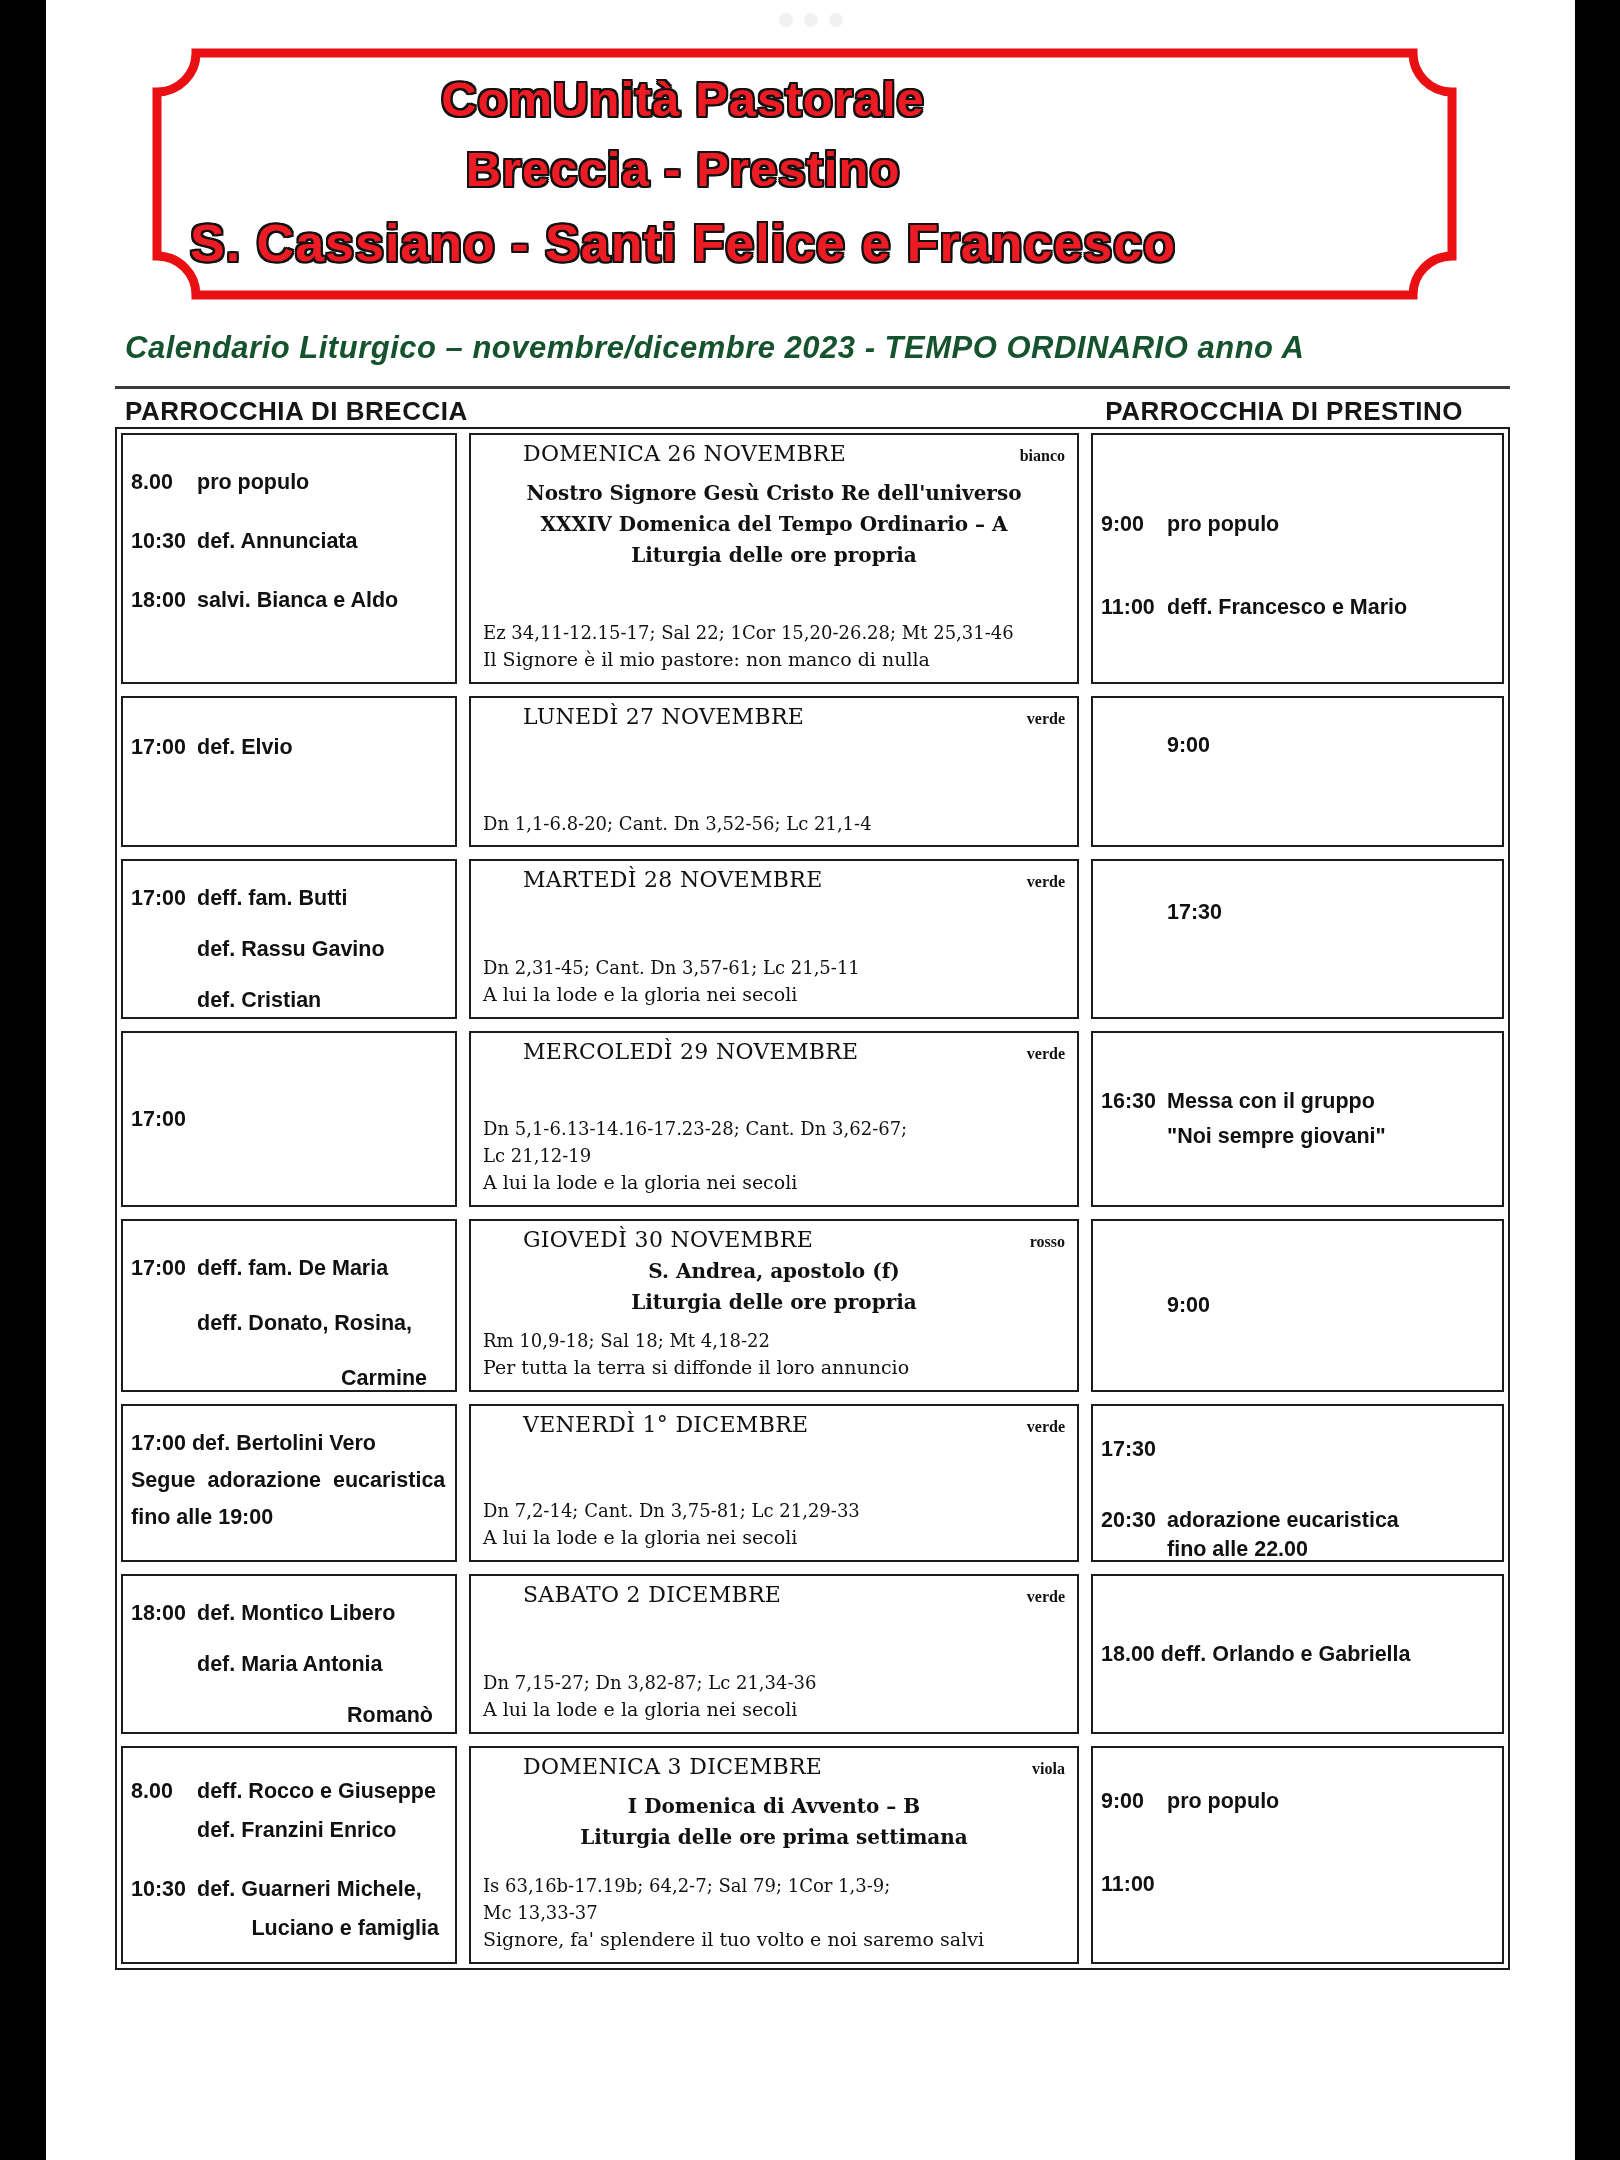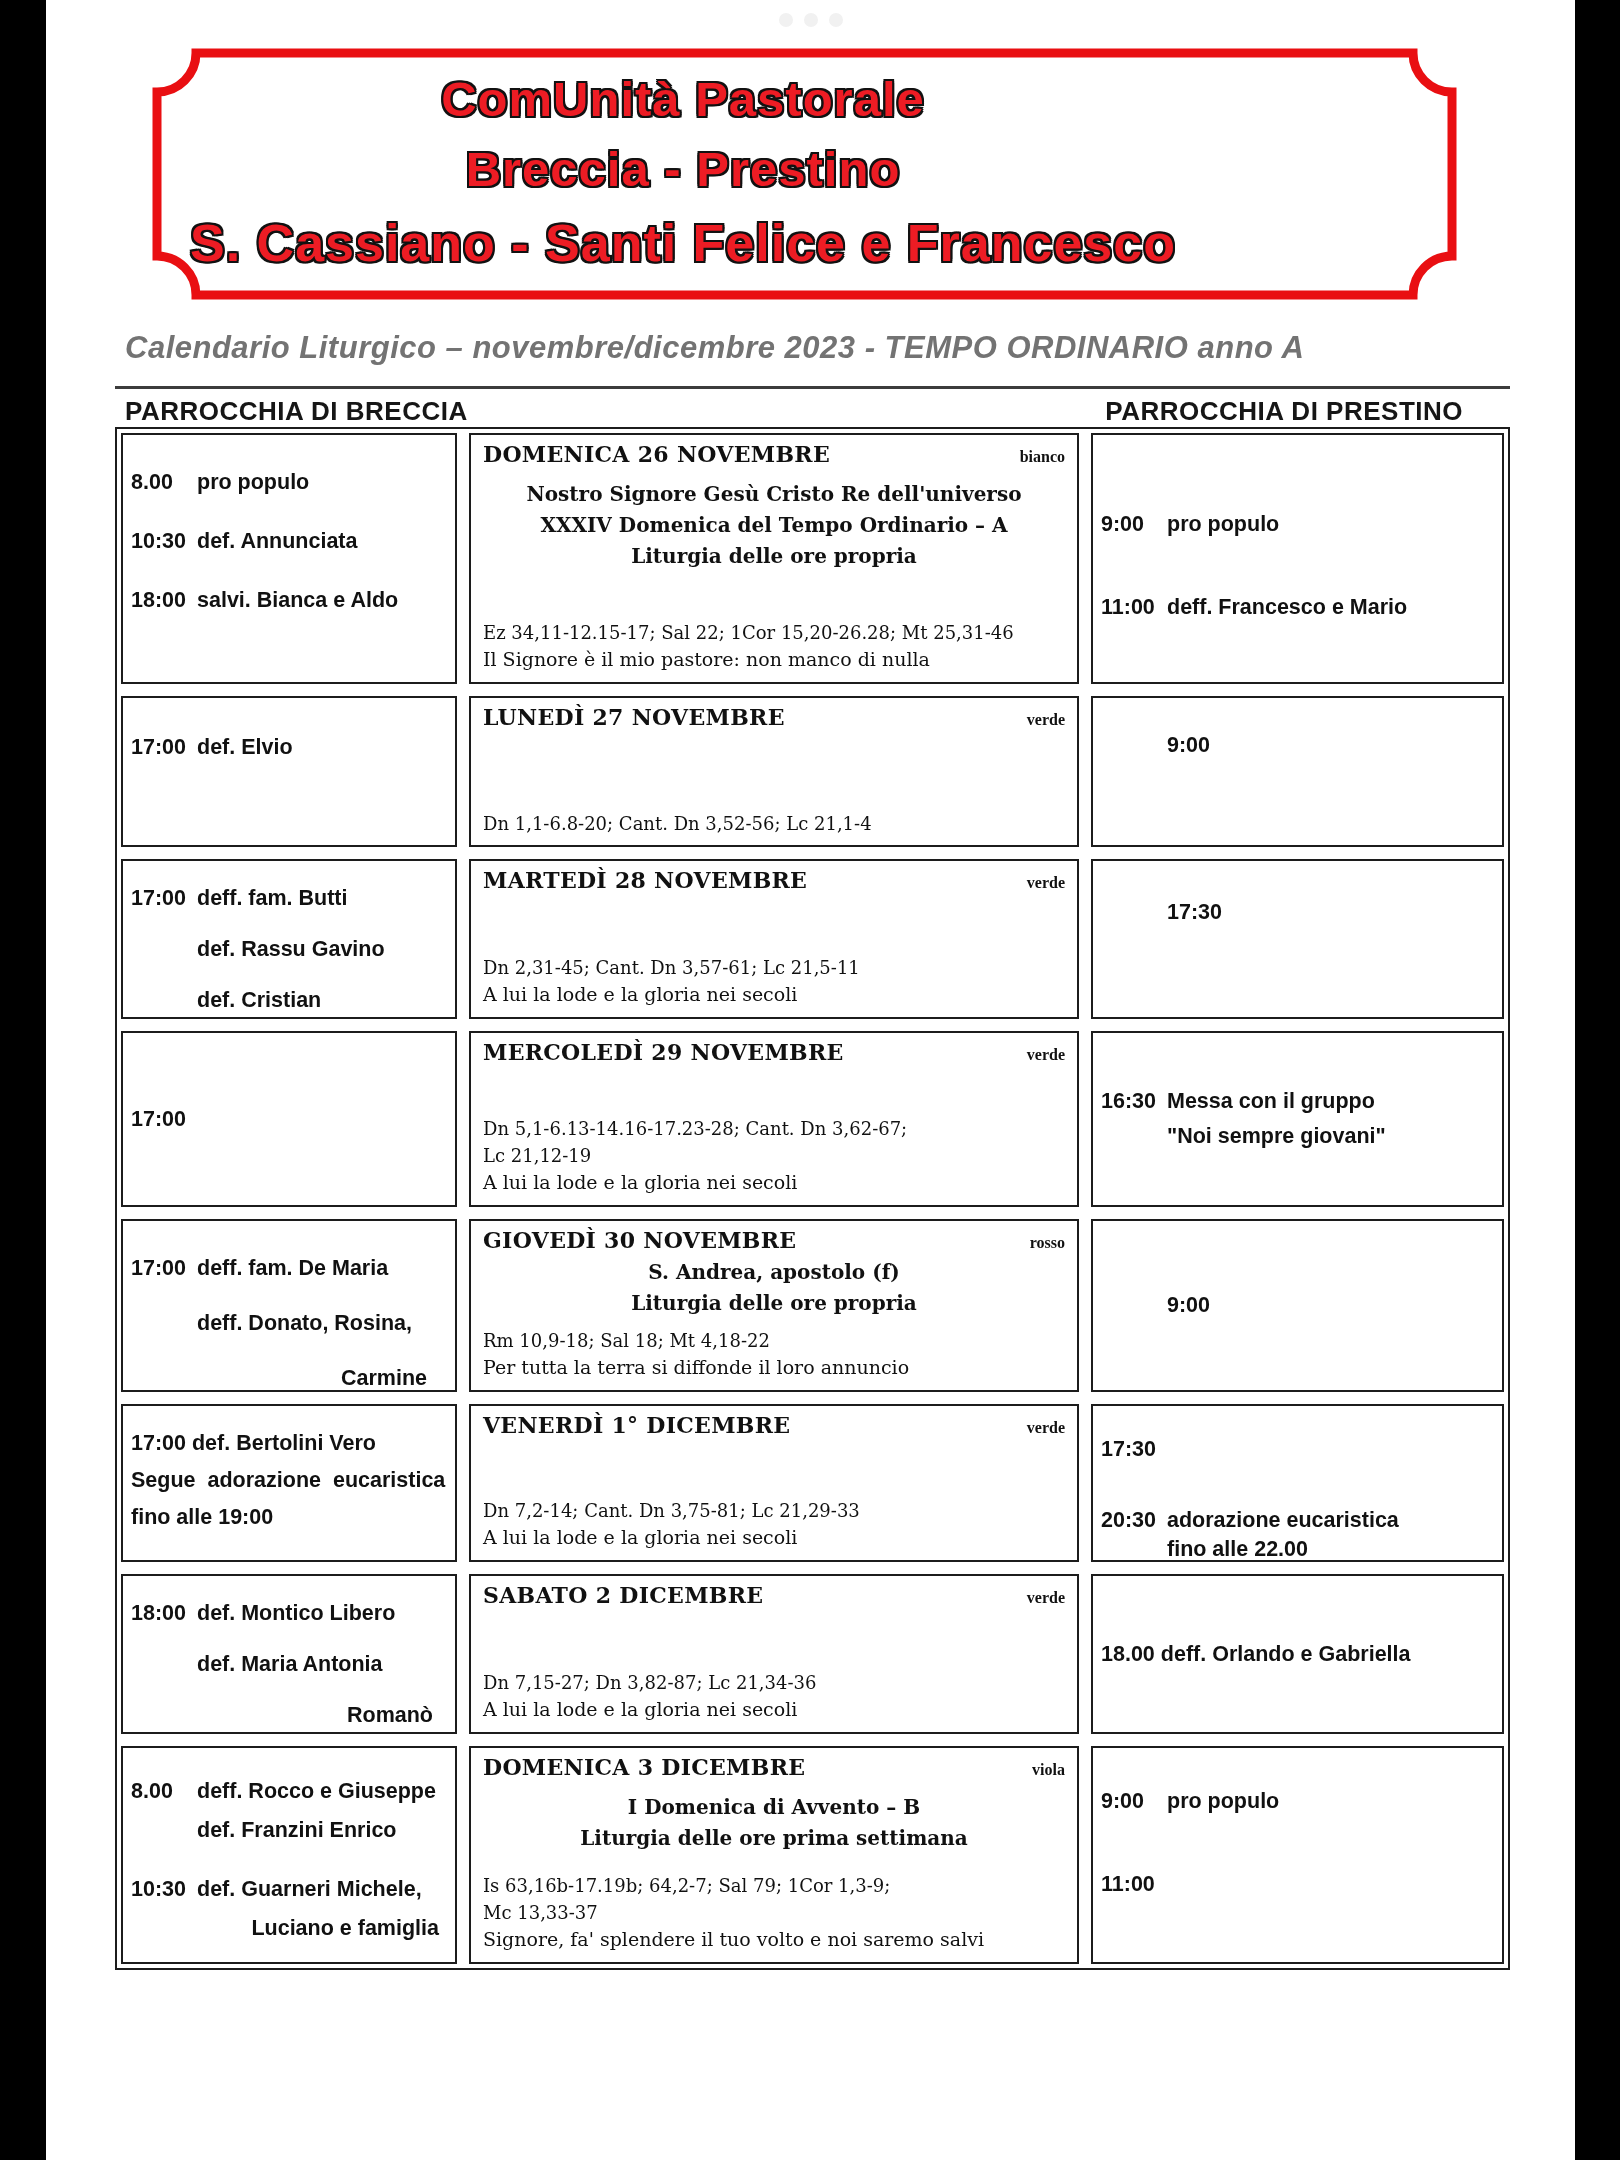--- a/index.html
+++ b/index.html
@@ -17,21 +17,21 @@
   .title-lines{position:absolute;left:20px;right:20px;top:12px;text-align:center;}
   .tl{font-weight:700;color:#ed1c24;letter-spacing:1px;
       text-shadow:-2px -2px 0 #111,2px -2px 0 #111,-2px 2px 0 #111,2px 2px 0 #111,
                   -2px 0 0 #111,2px 0 0 #111,0 -2px 0 #111,0 2px 0 #111;}
   .tl1{font-size:49px;line-height:62px;margin-top:8px;}
   .tl2{font-size:49px;line-height:62px;margin-top:8px;}
   .tl3{font-size:52px;line-height:66px;margin-top:10px;}
 
   
   .subtitle{position:absolute;left:79px;top:330px;width:1400px;
-            font-style:italic;font-weight:700;font-size:31px;letter-spacing:.5px;color:#737373;}
+            font-style:italic;font-weight:700;font-size:31px;letter-spacing:.5px;color:#14532d;}
   .rule{position:absolute;left:69px;top:386px;width:1395px;height:3px;background:#3c3c3c;}
   .parish-row{position:absolute;left:79px;top:396px;width:1338px;display:flex;justify-content:space-between;
               font-weight:700;font-size:26px;letter-spacing:.5px;color:#161616;}
 
   
   .cal-table{position:absolute;left:69px;top:427px;width:1395px;height:1543px;box-sizing:border-box;
              border:2px solid #1c1c1c;padding:4px;display:grid;
              grid-template-columns:336px 1fr 413px;
              grid-template-rows:251px 151px 160px 176px 173px 158px 160px 218px;
              gap:12px;background:#fff;}
@@ -52,21 +52,21 @@
   .r4L{justify-content:center;}         .r4R{justify-content:center;gap:8px;}
   .r5L{padding-top:34px;gap:28px;}      .r5R{justify-content:center;}
   .r6L{padding-top:24px;gap:10px;}      .r6R{padding-top:30px;}
   .r7L{padding-top:24px;gap:24px;}      .r7R{justify-content:center;}
   .r8L{padding-top:30px;gap:12px;}      .r8R{padding-top:40px;gap:56px;}
   .mt20{margin-top:20px;}  .mt44{margin-top:44px;}  .mt6{margin-top:2px;}
 
   
   .day-cell{padding:6px 12px 8px 12px;font-family:"DejaVu Serif",serif;}
   .day-head{display:flex;justify-content:space-between;align-items:baseline;}
-  .day-title{font-weight:700;font-size:22px;letter-spacing:.3px;}
+  .day-title{font-weight:400;font-size:22px;letter-spacing:.3px;margin-left:40px;}
   .day-color{font-weight:700;font-size:16px;font-family:Liberation Serif, serif;}
   .feast{margin-top:12px;text-align:center;font-weight:700;font-size:20px;line-height:1.55;}
   .spacer{flex:1;}
   .readings{font-size:18px;line-height:1.5;}
   .response{font-weight:400;font-size:19px;line-height:1.45;}
 </style>
 </head>
 <body>
 
 <div class="page">

